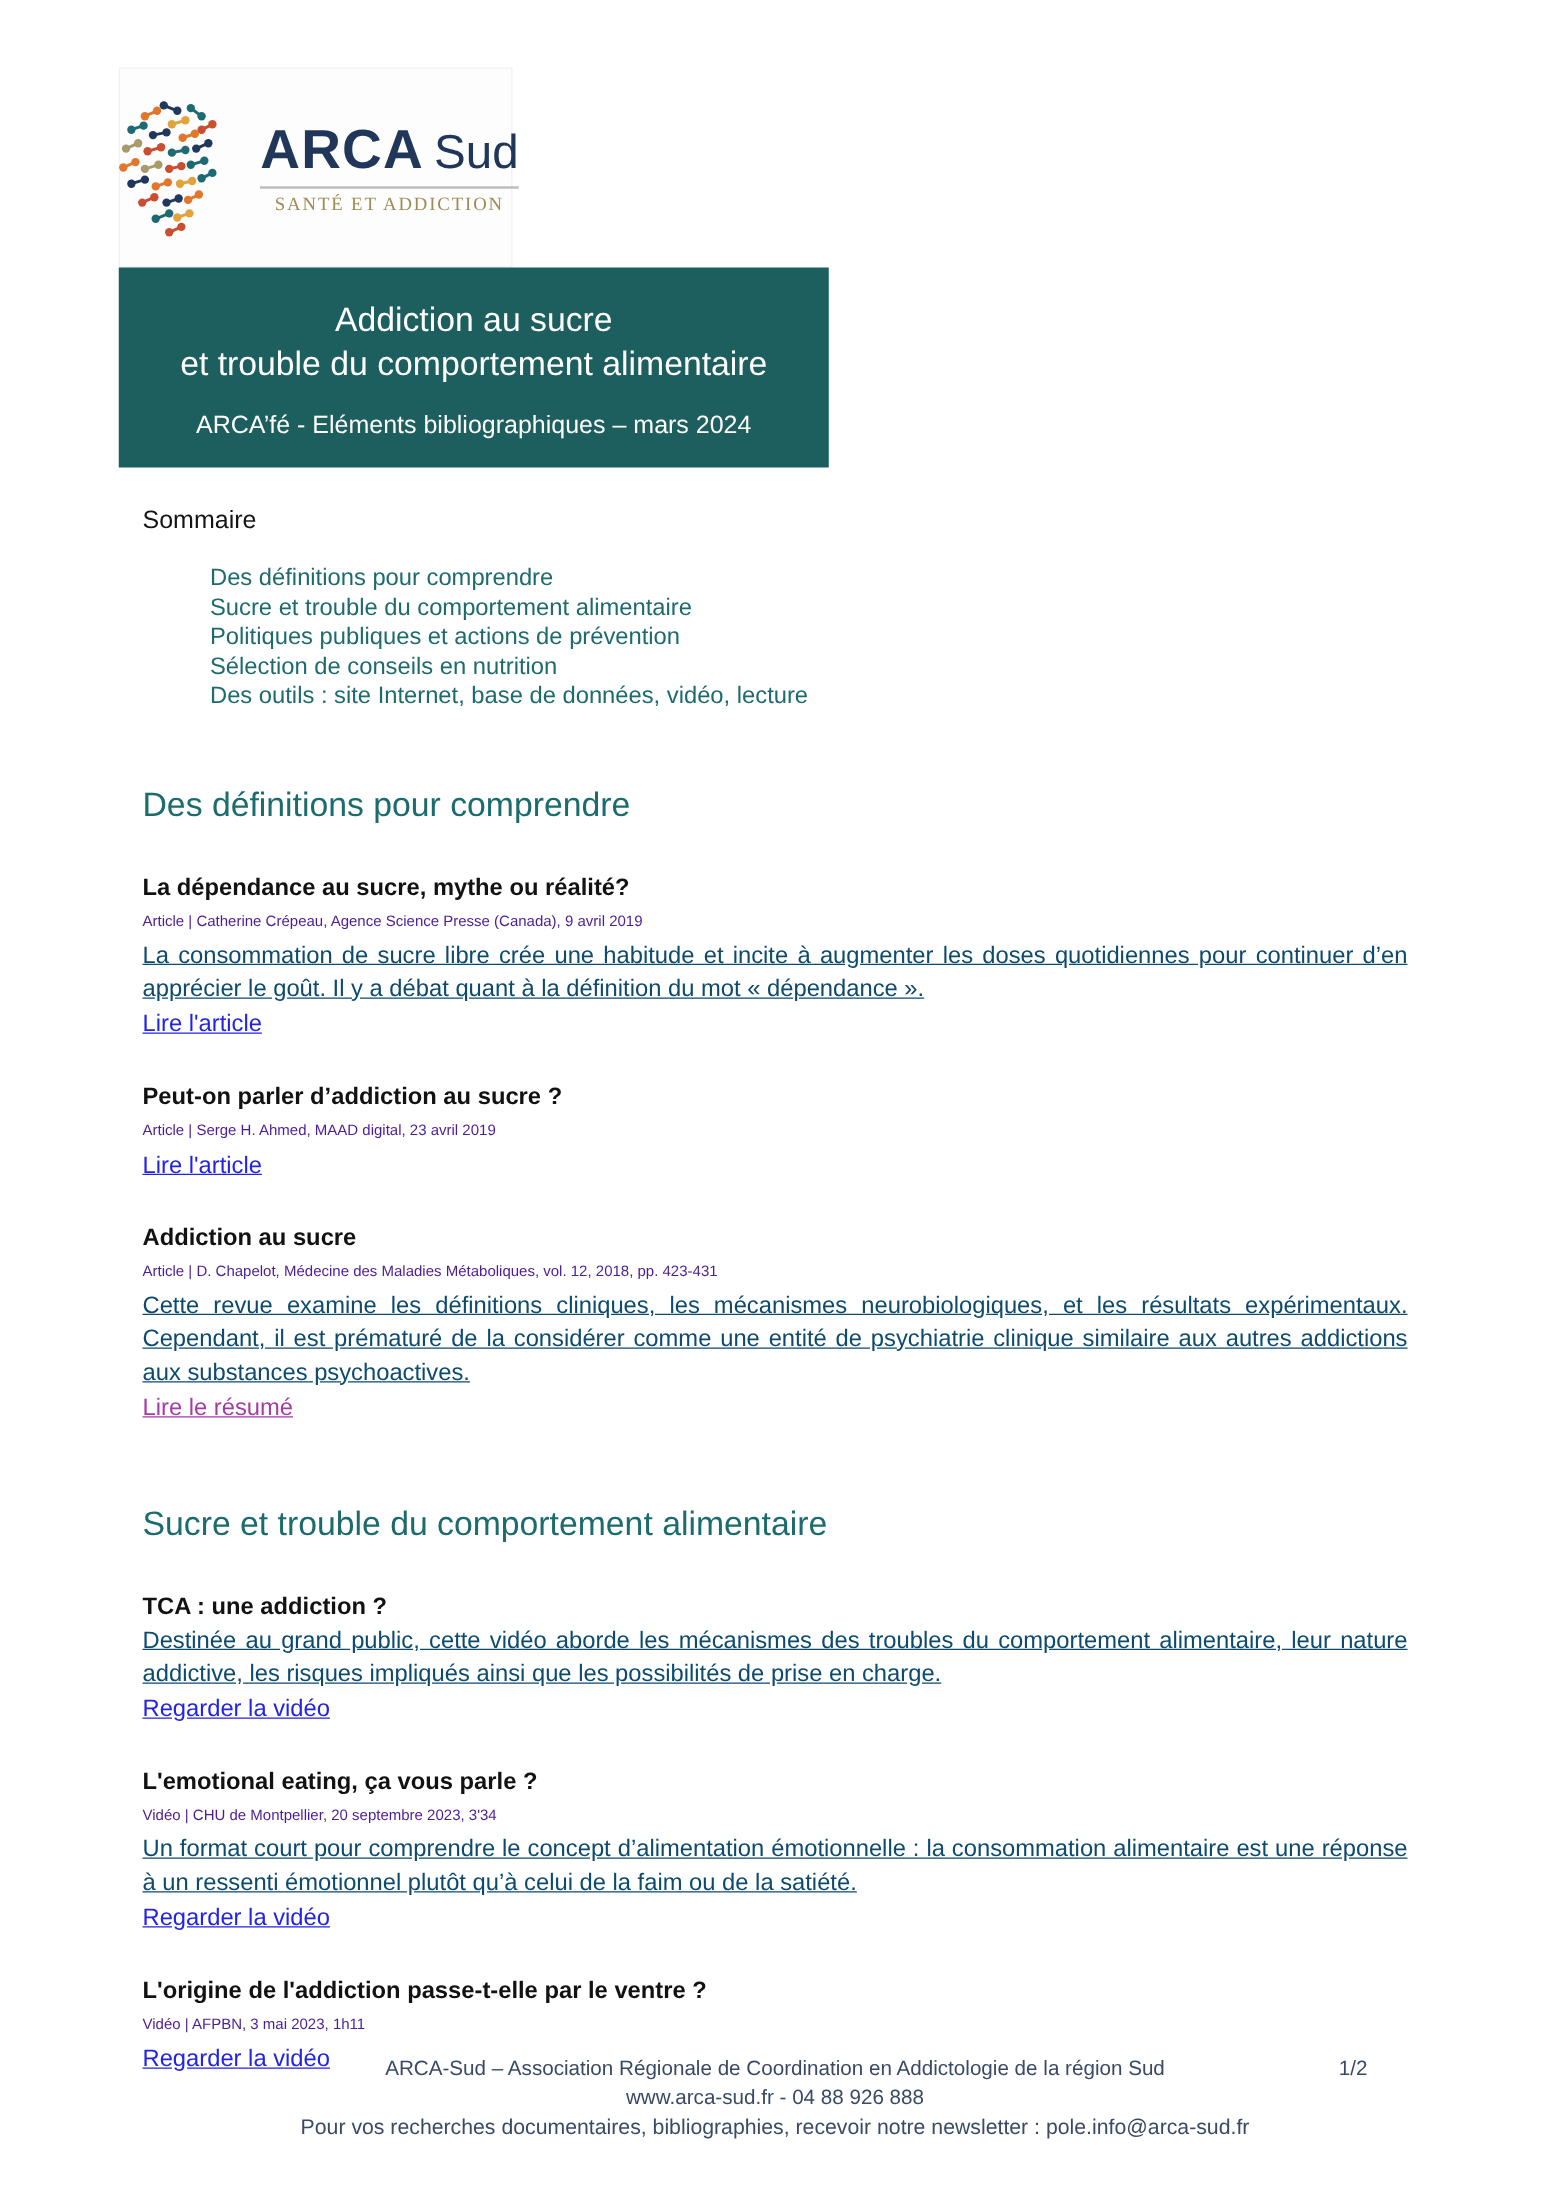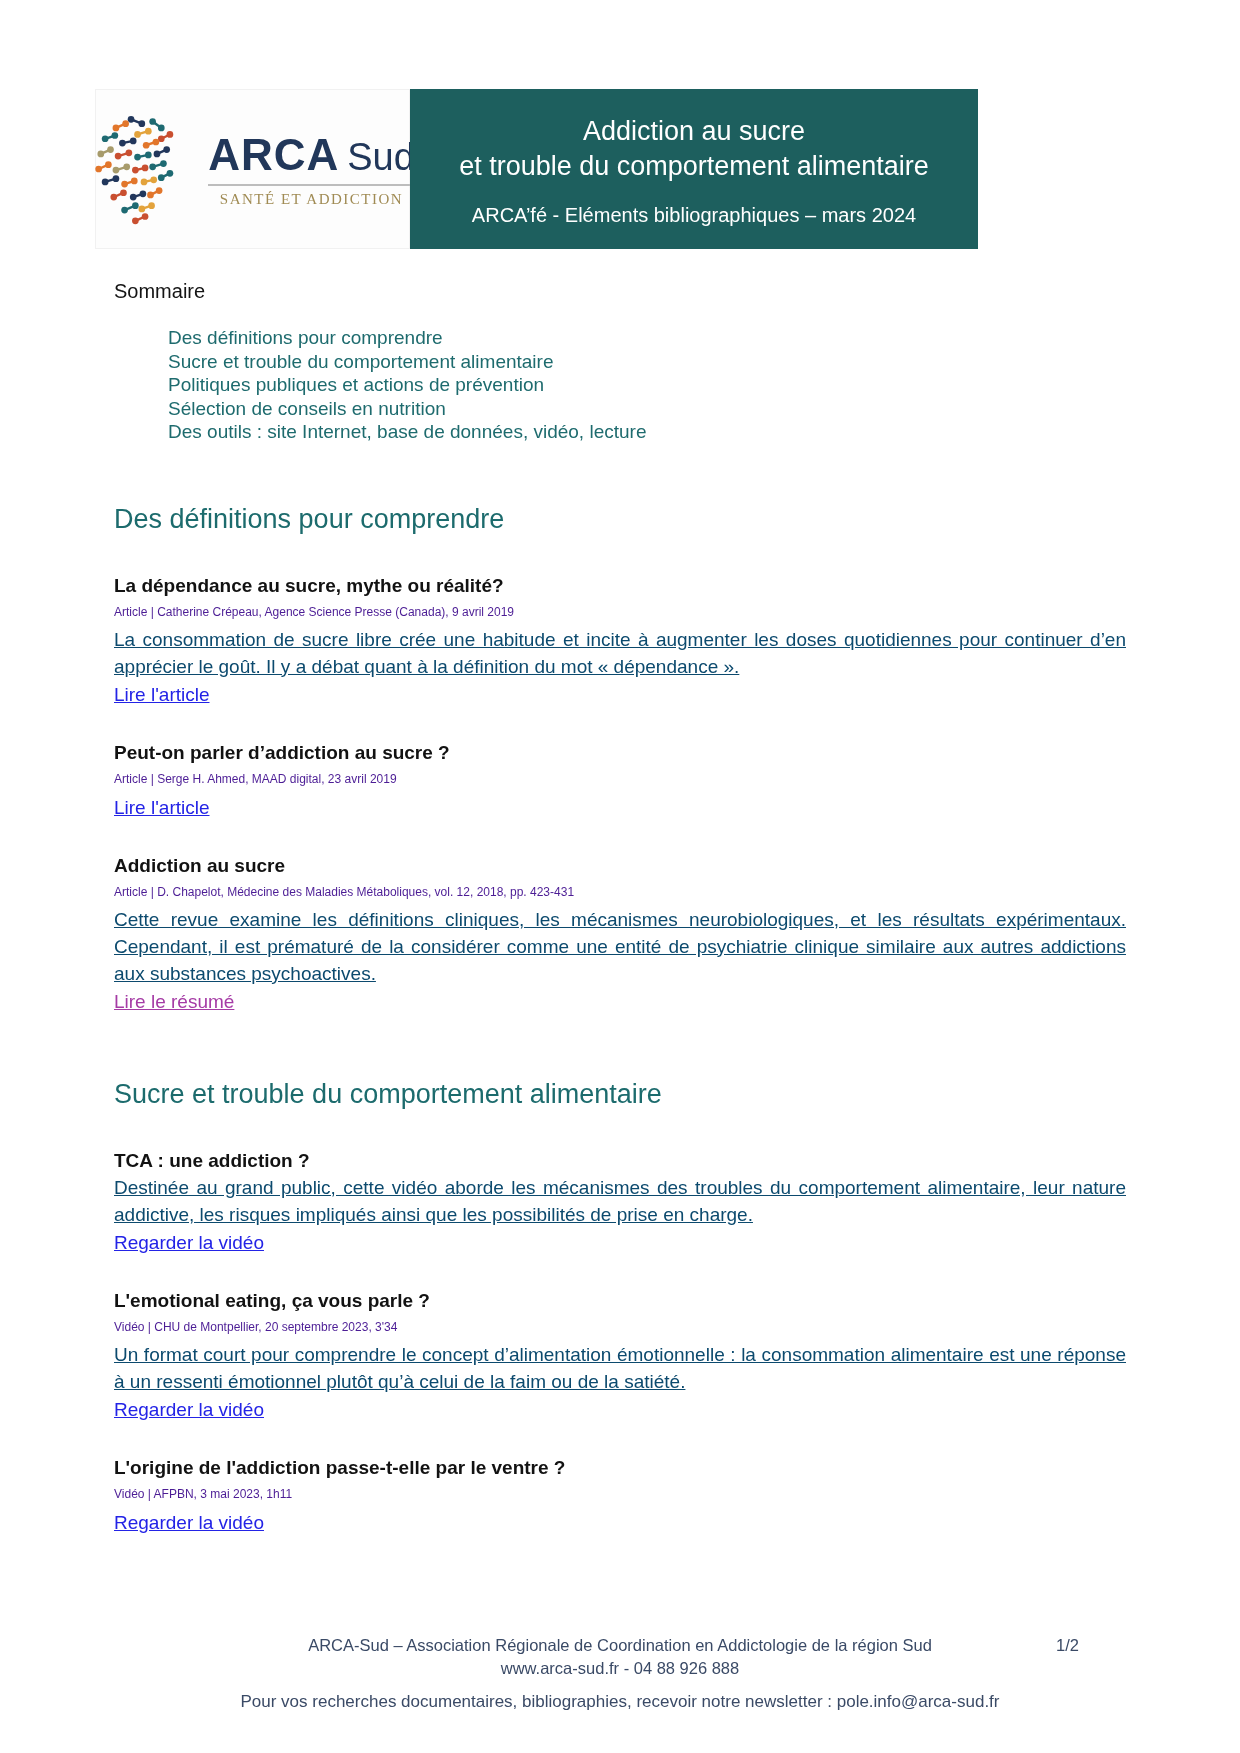--- a/index.html
+++ b/index.html
@@ -8,21 +8,21 @@
     position:relative;
     width:1240px; height:1753px;
     margin:0 auto;
     background:#ffffff;
     font-family:"Liberation Sans","DejaVu Sans",sans-serif;
     color:#1c1c1c;
     overflow:hidden;
   }
 
   
-  .header { display:flex; padding:89px 0 0 95px; }
+  .header { display:flex; padding:54px 0 0 95px;flex-direction:column; }
   .logo-box {
     width:315px; height:160px;
     background:#fdfdfd;
     border:1px solid #f1f1f1;
     display:flex; align-items:center; justify-content:center;
     gap:10px;
   }
   .logo-net { flex:0 0 auto; }
   .logo-text { display:flex; flex-direction:column; }
   .logo-brand-row { display:flex; align-items:baseline; gap:8px; }
@@ -77,22 +77,22 @@
   .article-link.blue    { color:#2323E6; }
   .article-link.visited { color:#A53BA5; }
 
   
   .footer {
     position:absolute; left:133px; right:133px; bottom:40px;
     text-align:center; color:#3A4A66;
     font-size:16.5px; line-height:23px;
   }
   .footer-line1-wrap { position:relative; }
-  .page-number { position:absolute; right:28px; top:0; }
-  .footer-line3 { margin-top:10px; font-size:17px; }
+  .page-number { position:absolute; right:13px; top:0; }
+  .footer-line3 { margin-top:0; font-size:17px; }
 </style>
 </head>
 <body>
 
 <div class="page">
 
   <header class="header">
     <div class="logo-box">
       <svg class="logo-net" width="108" height="122" viewBox="0 0 100 112" aria-hidden="true">
         <g stroke-width="2.2" fill="none">

